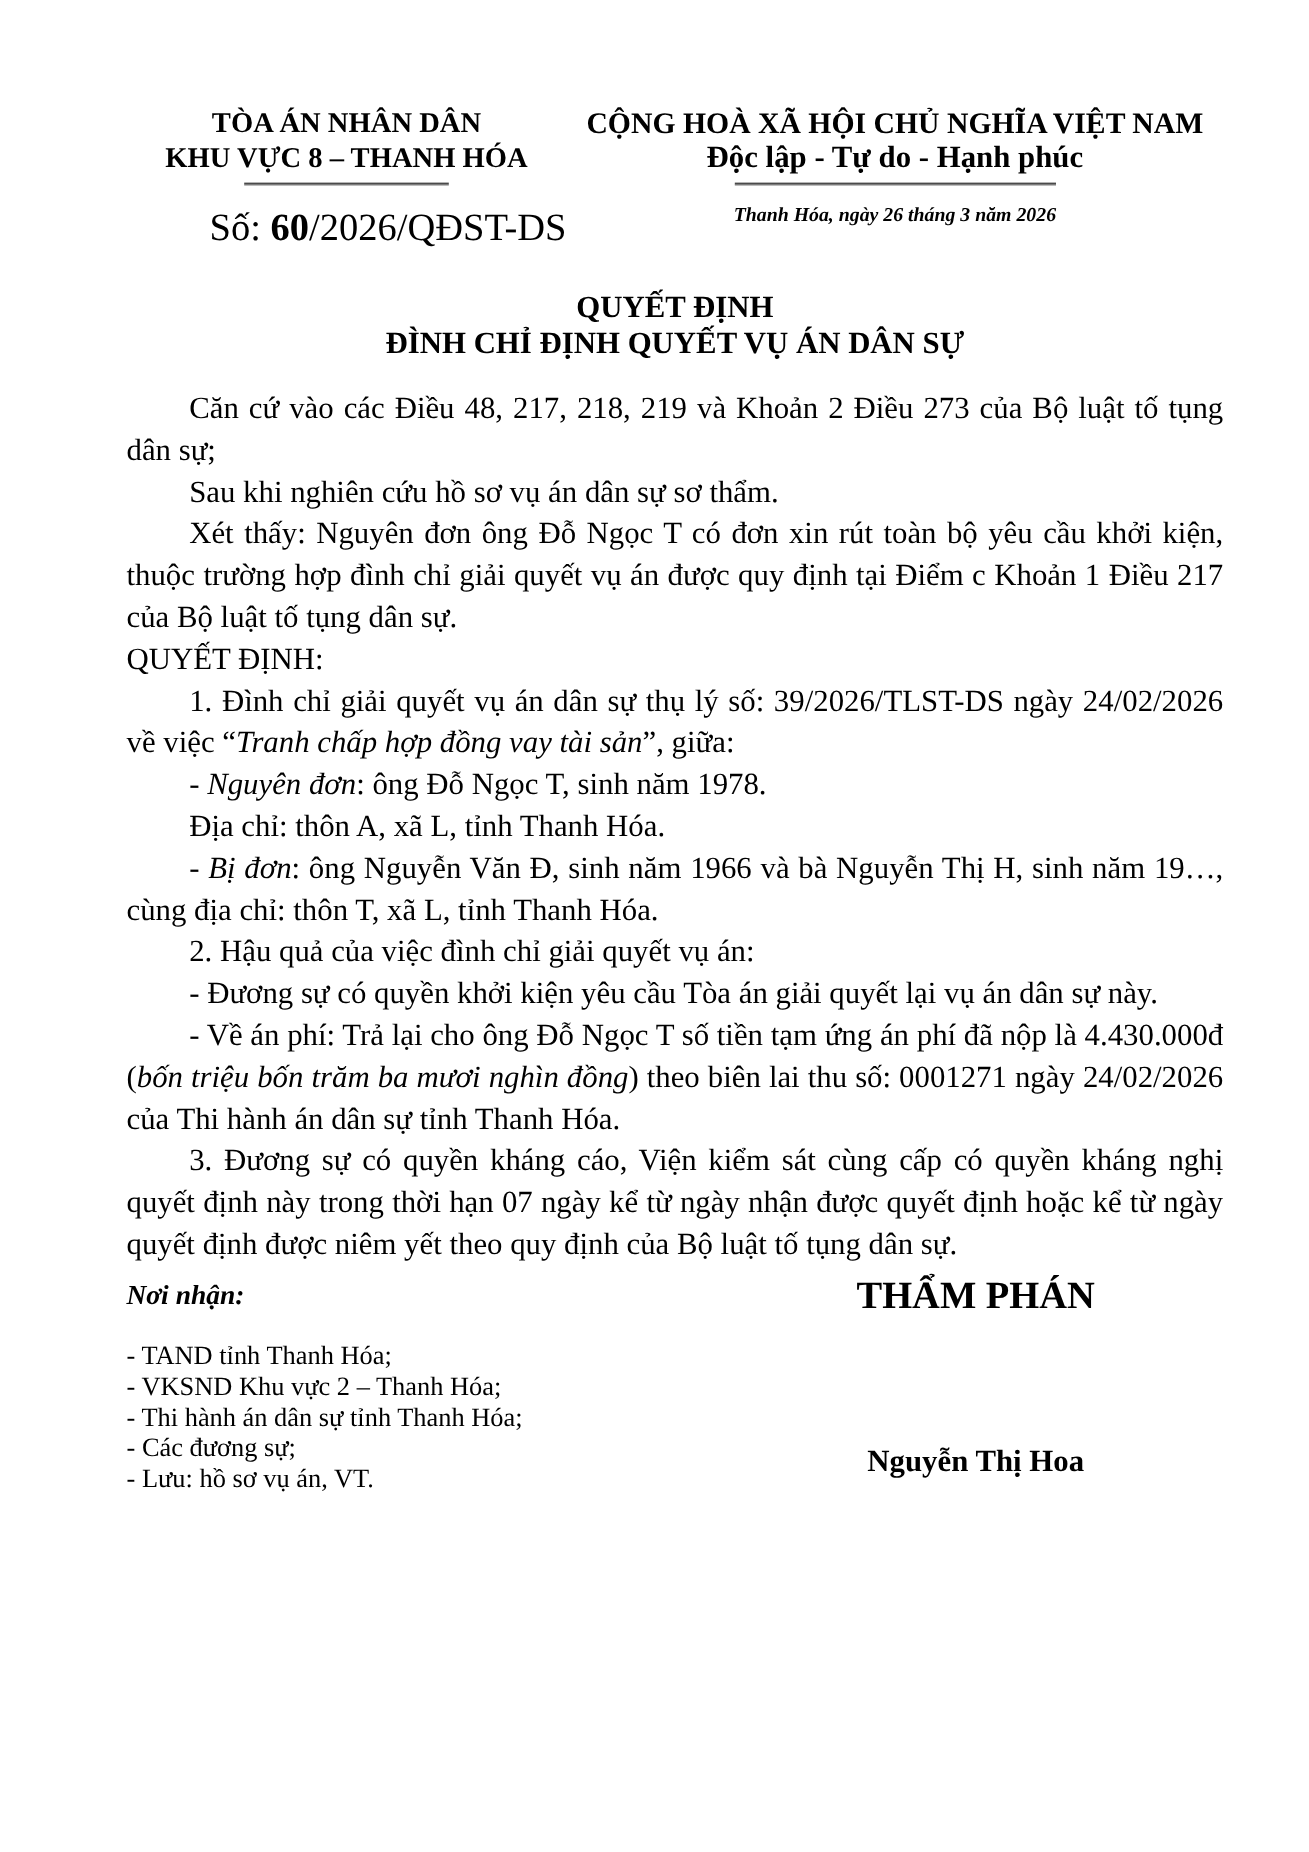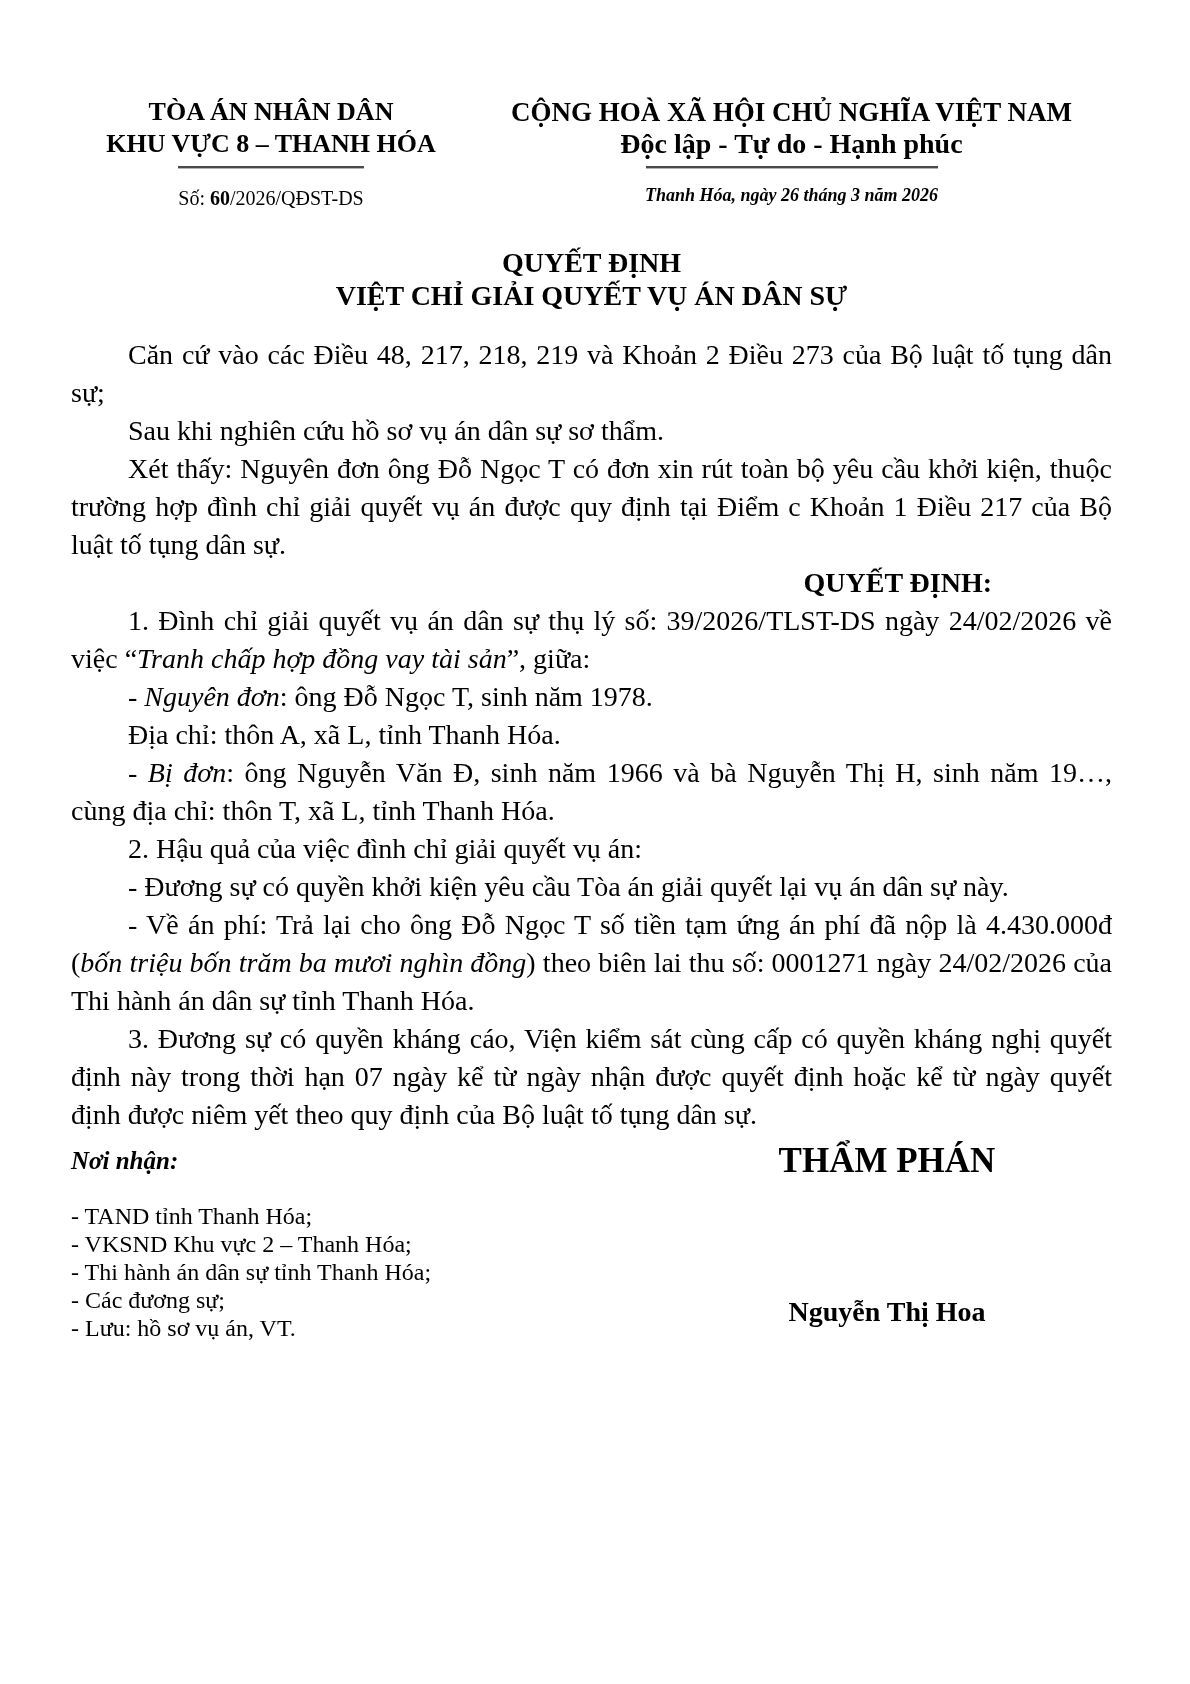--- a/index.html
+++ b/index.html
@@ -8,45 +8,45 @@
     height: 1684px;
     background: #ffffff;
     color: #000000;
     font-family: "Liberation Serif", "DejaVu Serif", serif;
     overflow: hidden;
   }
   .page {
     box-sizing: border-box;
     width: 1190px;
     height: 1684px;
-    padding: 96px 78px 0 71px;
+    padding: 96px 78px 0 115px;
   }
 
   
   .header { display: flex; }
   .h-left { width: 400px; text-align: center; flex: none; }
   .h-right { flex: 1; text-align: center; }
   .h-left .l1, .h-left .l2 { font-weight: bold; font-size: 26px; line-height: 32px; white-space: nowrap; }
   .h-right .l1 { font-weight: bold; font-size: 27px; line-height: 32px; white-space: nowrap; }
   .h-right .l2 { font-weight: bold; font-size: 28px; line-height: 32px; white-space: nowrap; }
   .rule { border-top: 2px solid #4a4a4a; border-bottom: 1px solid #b5b5b5; margin: 6px auto 0 auto; height: 0; }
   .rule-left  { width: 186px; }
   .rule-right { width: 292px; }
-  .doc-number { margin-top: 18px; font-size: 20px; }
+  .doc-number { margin-top: 18px; font-size: 35px; text-align: right; }
   .date-line  { margin-top: 16px; font-size: 18px; font-style: italic; font-weight: bold; }
   .b { font-weight: bold; }
   .i { font-style: italic; }
 
   
   .title { margin-top: 36px; text-align: center; font-weight: bold; font-size: 28px; line-height: 33px; }
 
   
   .body-text { margin-top: 24px; font-size: 28px; line-height: 38px; }
   p.bp { margin: 0; text-indent: 57px; text-align: justify; }
-  p.decision-heading { margin: 0; text-indent: 0; text-align: right; font-weight: bold; padding-right: 120px; }
+  p.decision-heading { margin: 0; text-indent: 0; text-align: left; font-weight: normal; padding-right: 120px; }
 
   
   .footer { display: flex; margin-top: 12px; }
   .f-left { flex: 1; }
   .f-right { width: 450px; flex: none; text-align: center; }
   .recipients-label { font-weight: bold; font-style: italic; font-size: 25px; line-height: 30px; }
   .recipients { margin-top: 26px; }
   .recipient { font-size: 24px; line-height: 28px; }
   .judge-title { font-weight: bold; font-size: 35px; line-height: 30px; }
   .judge-name { font-weight: bold; font-size: 28px; margin-top: 120px; }
@@ -66,21 +66,21 @@
     <div class="h-right">
       <div class="l1">CỘNG HOÀ XÃ HỘI CHỦ NGHĨA VIỆT NAM</div>
       <div class="l2">Độc lập - Tự do - Hạnh phúc</div>
       <div class="rule rule-right"></div>
       <div class="date-line">Thanh Hóa, ngày 26 tháng 3 năm 2026</div>
     </div>
   </div>
 
   <div class="title">
     <div>QUYẾT ĐỊNH</div>
-    <div>VIỆT CHỈ GIẢI QUYẾT VỤ ÁN DÂN SỰ</div>
+    <div>ĐÌNH CHỈ ĐỊNH QUYẾT VỤ ÁN DÂN SỰ</div>
   </div>
 
   <div class="body-text">
     <p class="bp">Căn cứ vào các Điều 48, 217, 218, 219 và Khoản 2 Điều 273 của Bộ luật tố tụng dân sự;</p>
     <p class="bp">Sau khi nghiên cứu hồ sơ vụ án dân sự sơ thẩm.</p>
     <p class="bp">Xét thấy: Nguyên đơn ông Đỗ Ngọc T có đơn xin rút toàn bộ yêu cầu khởi kiện, thuộc trường hợp đình chỉ giải quyết vụ án được quy định tại Điểm c Khoản 1 Điều 217 của Bộ luật tố tụng dân sự.</p>
     <p class="decision-heading">QUYẾT ĐỊNH:</p>
     <p class="bp"><span>1. Đình chỉ giải quyết vụ án dân sự thụ lý số: 39/2026/TLST-DS ngày 24/02/2026 về việc “</span><span class="i">Tranh chấp hợp đồng vay tài sản</span><span>”, giữa:</span></p>
     <p class="bp"><span class="i">- Nguyên đơn</span><span>: ông Đỗ Ngọc T, sinh năm 1978.</span></p>
     <p class="bp">Địa chỉ: thôn A, xã L, tỉnh Thanh Hóa.</p>

